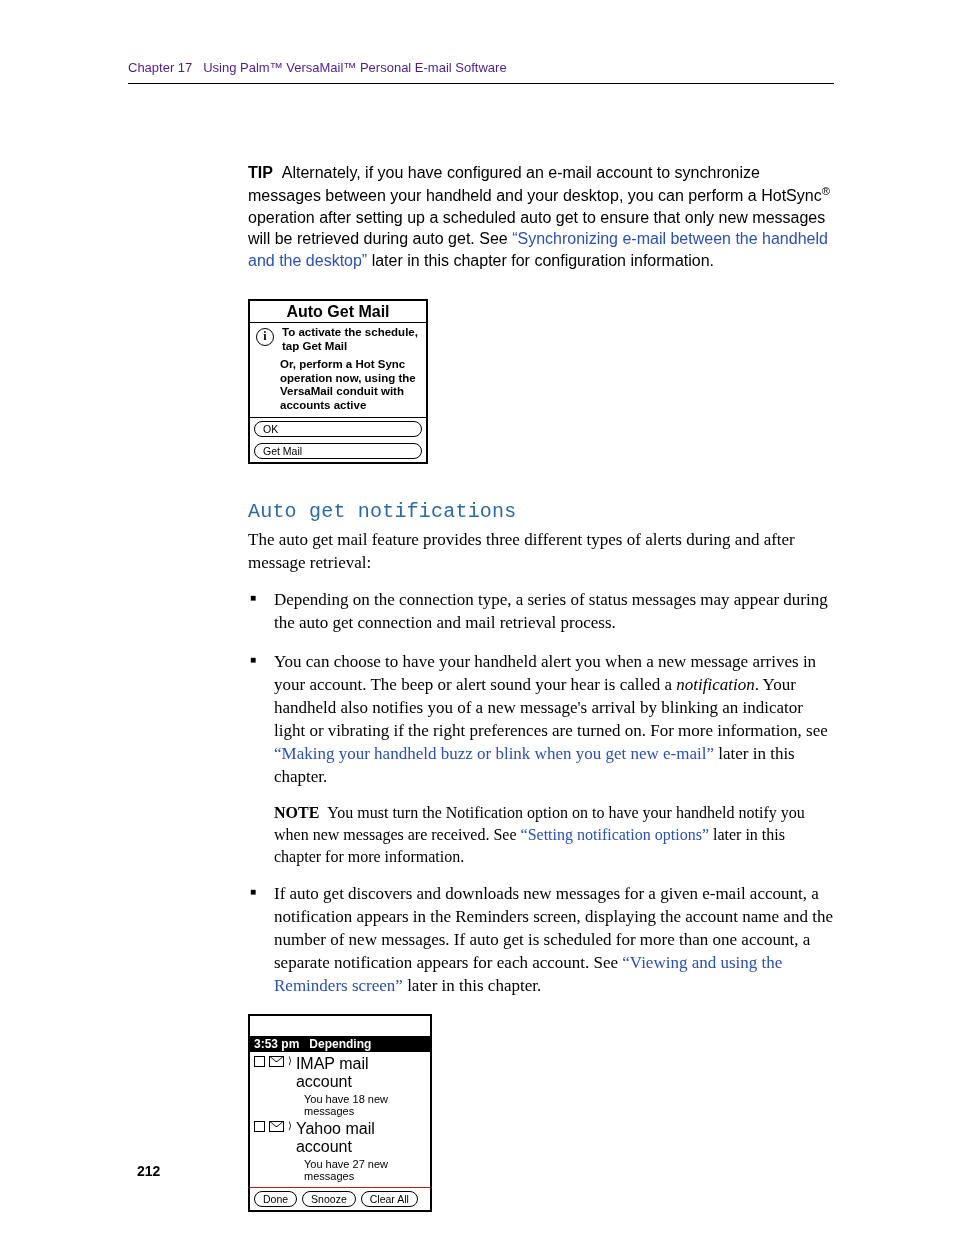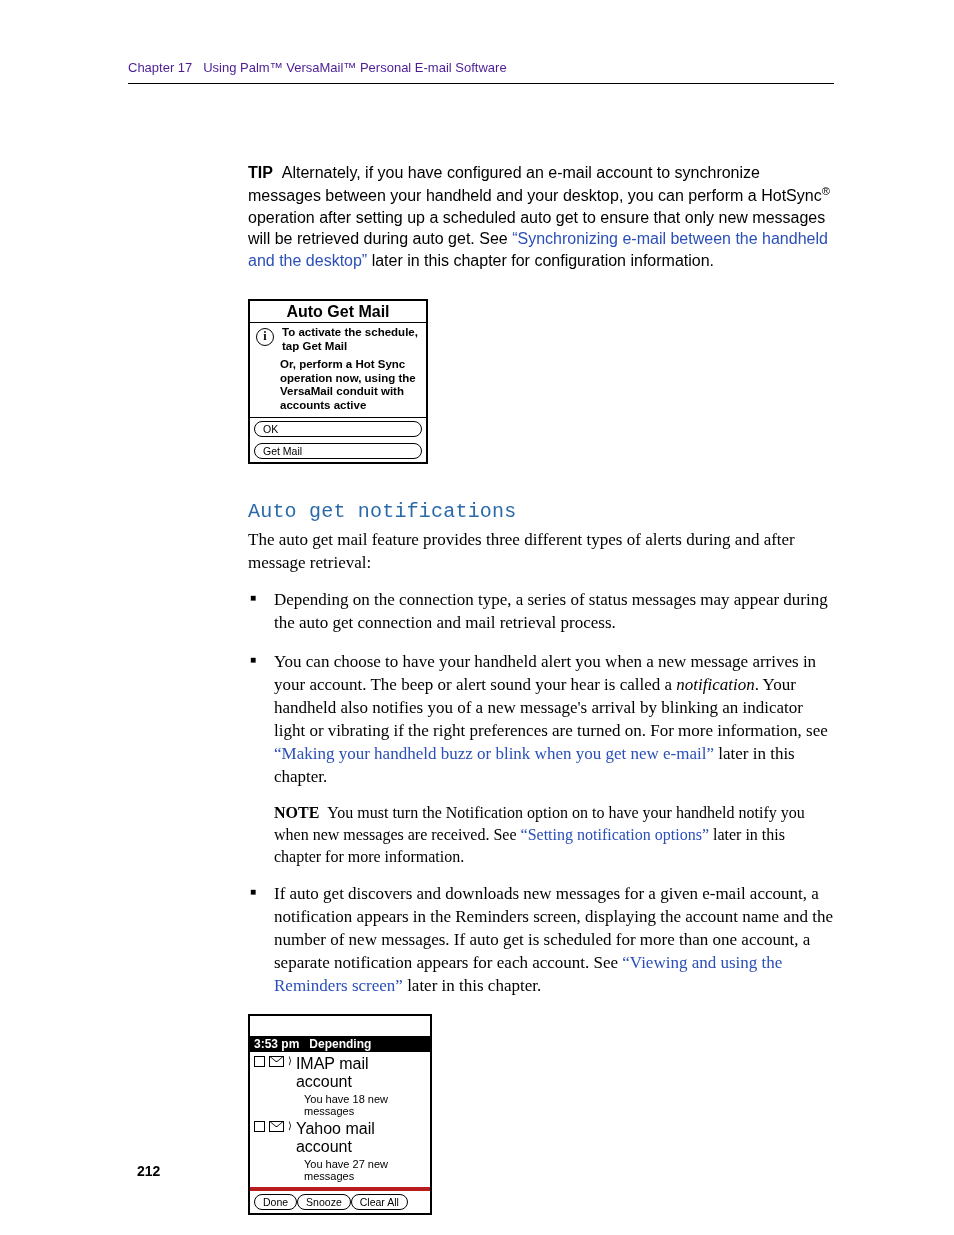--- a/index.html
+++ b/index.html
@@ -200,23 +200,24 @@
     font-size: 16px;
     line-height: 1.15;
   }
   .rem-msg {
     font-size: 11px;
     line-height: 1.15;
     padding-left: 50px;
     margin-bottom: 2px;
   }
   .rem-footer {
-    border-top: 4px solid #b91c1c;
+    border-top: 1px solid #b91c1c;
     padding: 3px 4px;
     display: flex;
+    gap: 5px;
   }
   .page-number {
     position: absolute;
     bottom: 56px;
     left: 137px;
     font-family: Helvetica, Arial, sans-serif;
     font-weight: bold;
     font-size: 14px;
   }
   sup { font-size: 0.7em; }

